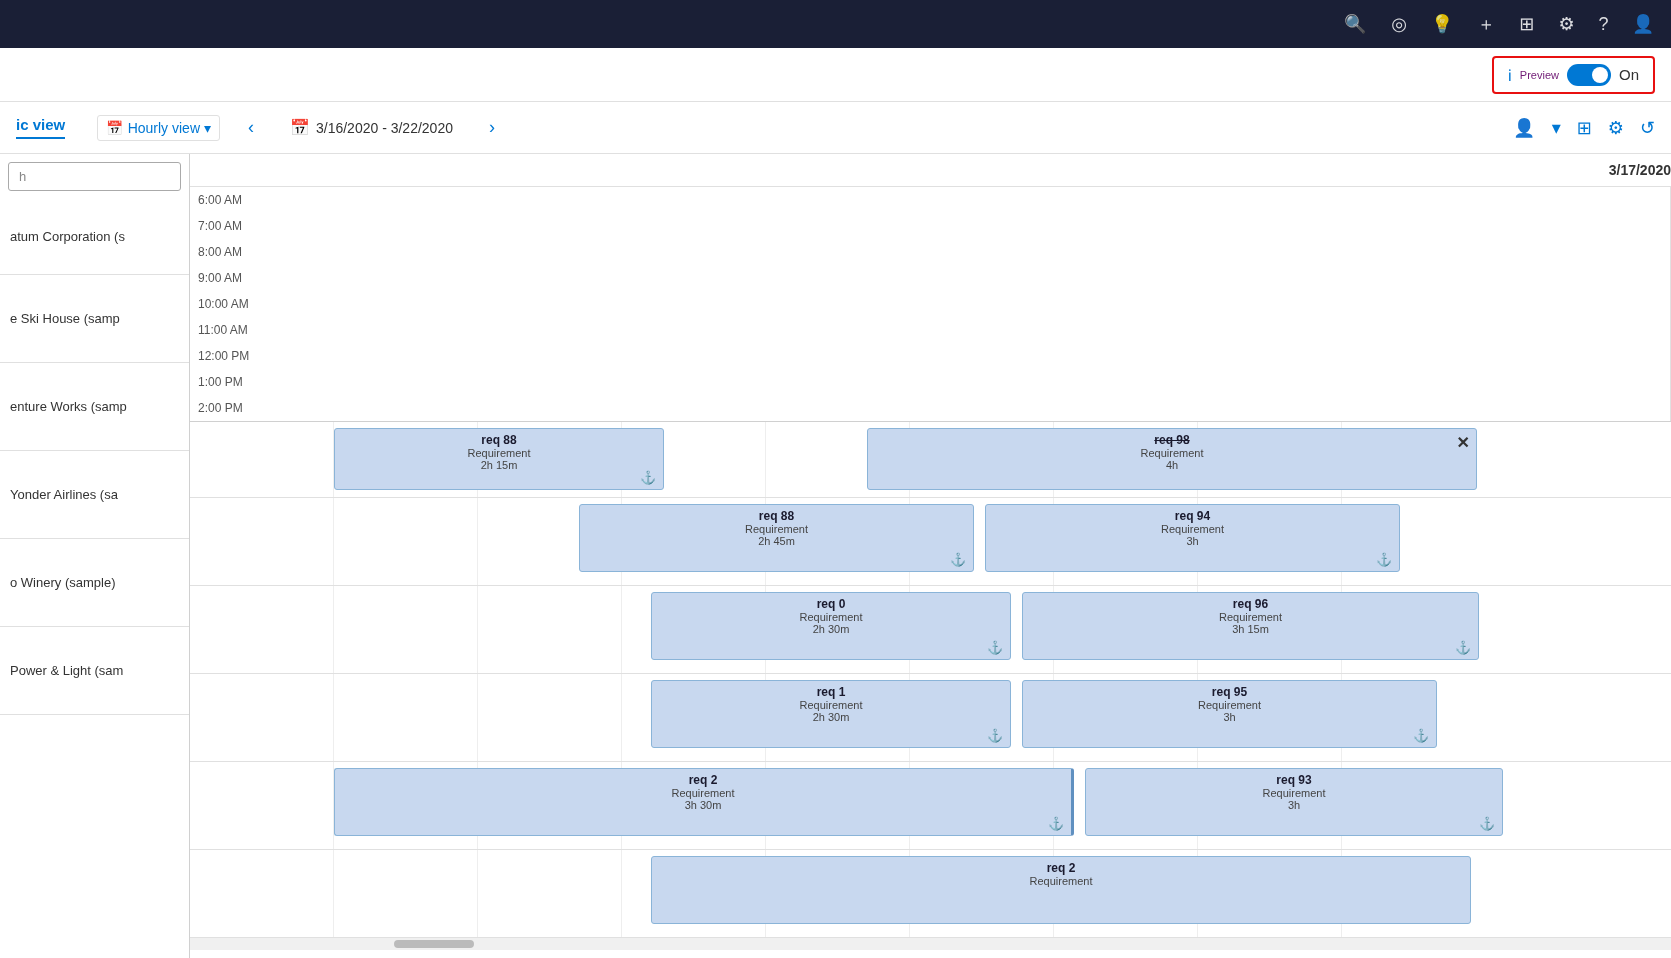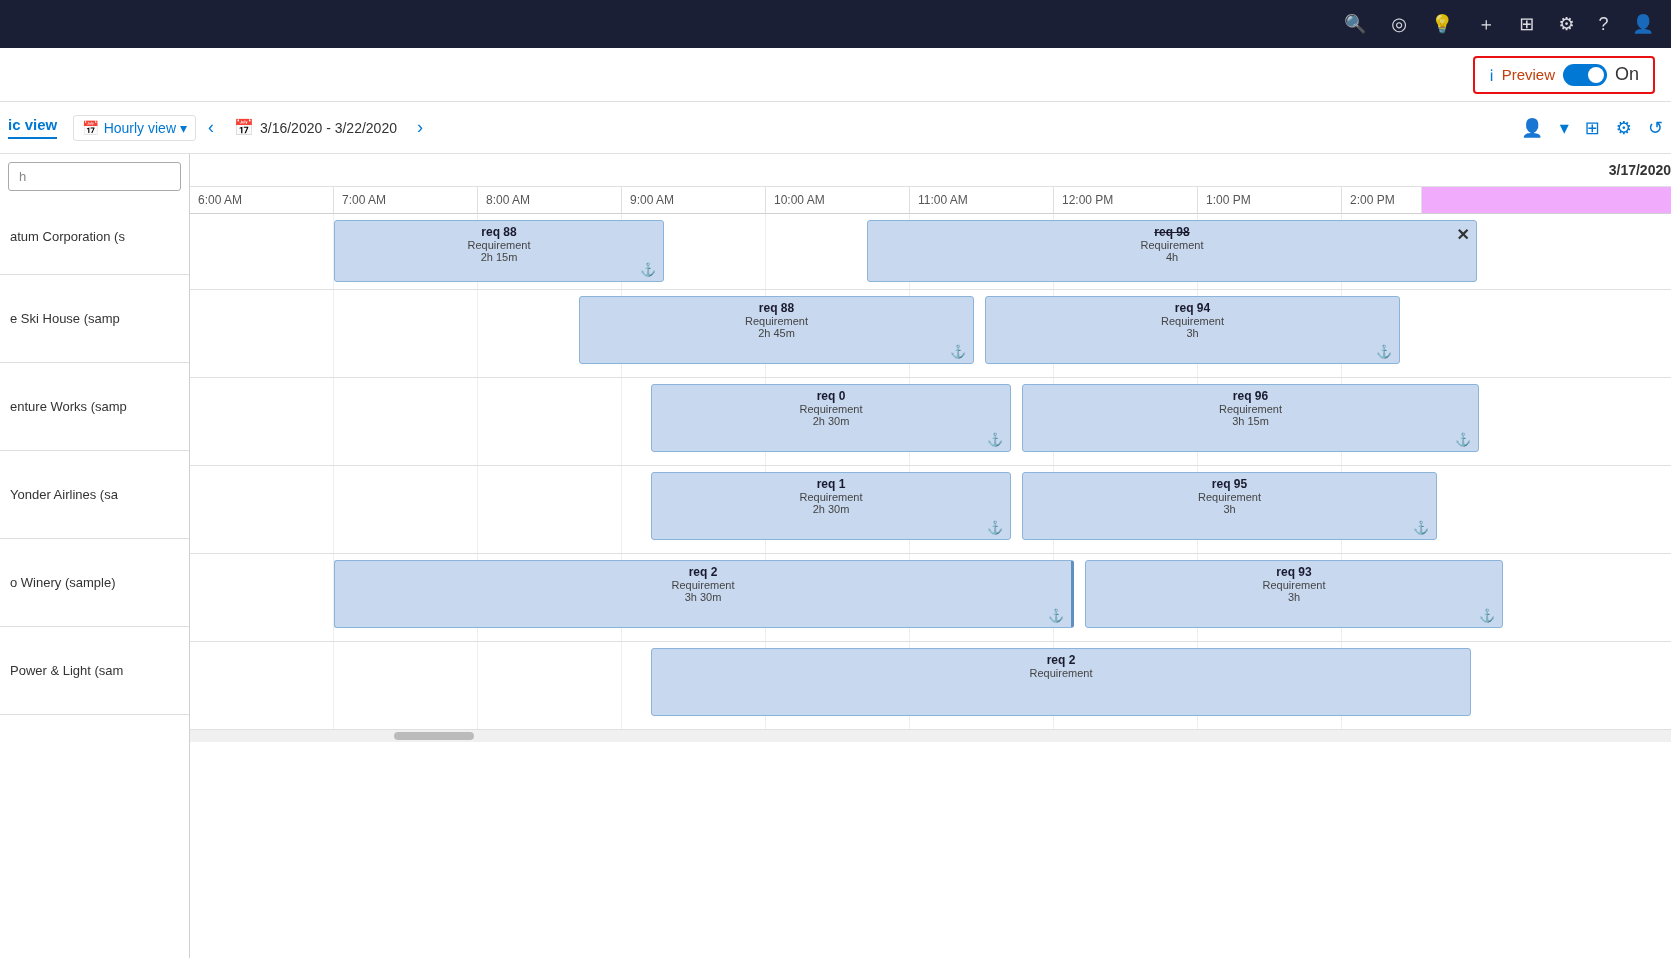--- a/index.html
+++ b/index.html
@@ -38,22 +38,22 @@
       gap: 8px;
       border: 2px solid #e81010;
       padding: 6px 14px;
       border-radius: 4px;
     }
     .preview-info-icon {
       color: #0078d4;
       font-size: 16px;
     }
     .preview-label {
-      font-size: 15px;
-      color: #c2410c;
+      font-size: 11px;
+      color: #701a75;
       font-weight: 500;
     }
     .toggle-switch {
       display: inline-flex;
       align-items: center;
       background: #0078d4;
       border-radius: 12px;
       width: 44px;
       height: 22px;
       position: relative;
@@ -62,34 +62,34 @@
     .toggle-switch::after {
       content: '';
       position: absolute;
       right: 3px;
       width: 16px;
       height: 16px;
       border-radius: 50%;
       background: #fff;
     }
     .toggle-on-label {
-      font-size: 18px;
+      font-size: 15px;
       color: #333;
       font-weight: 500;
     }
 
     
     .toolbar-row {
       height: 52px;
       display: flex;
       align-items: center;
-      padding: 0 8px;
+      padding: 0 16px;
       border-bottom: 1px solid #e0e0e0;
       background: #fff;
-      gap: 8px;
+      gap: 24px;
     }
     .toolbar-tab {
       font-size: 15px;
       color: #0078d4;
       font-weight: 600;
       padding-bottom: 4px;
       border-bottom: 2px solid #0078d4;
       margin-right: 8px;
     }
     .hourly-btn {
@@ -181,24 +181,25 @@
       font-size: 14px;
       font-weight: 600;
       color: #333;
       padding: 8px 0;
       border-bottom: 1px solid #e0e0e0;
       background: #fff;
     }
     .time-header-row {
       display: flex;
       border-bottom: 1px solid #d0d0d0;
-      background: #f0abfc;
+      background: #f97316;
       position: sticky;
       top: 0;
       z-index: 10;
+      flex-direction: column;
     }
     .time-cell {
       min-width: 144px;
       padding: 6px 8px;
       font-size: 12px;
       color: #555;
       border-right: 1px solid #e0e0e0;
       background: #fff;
       flex-shrink: 0;
     }

